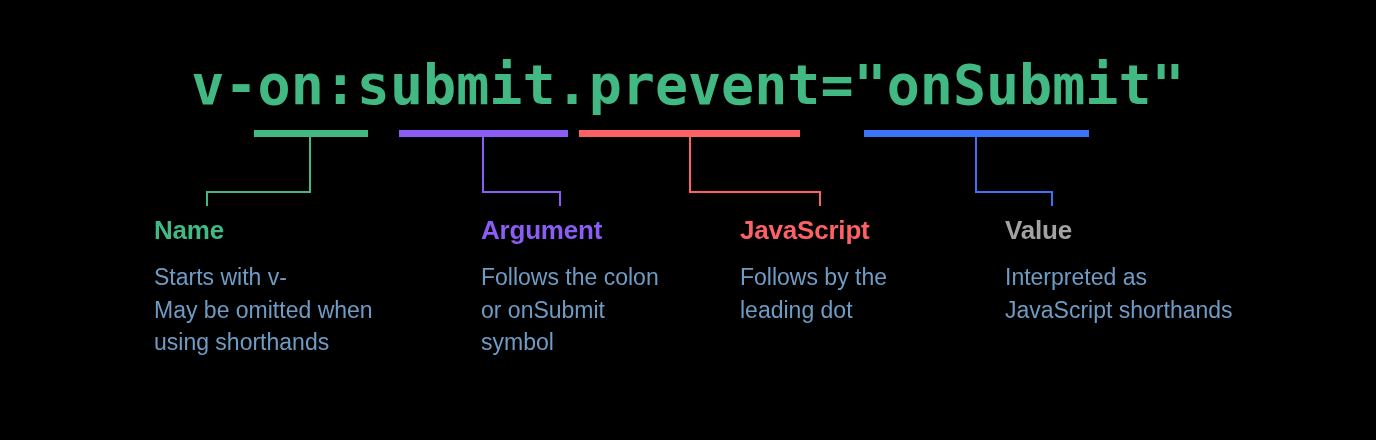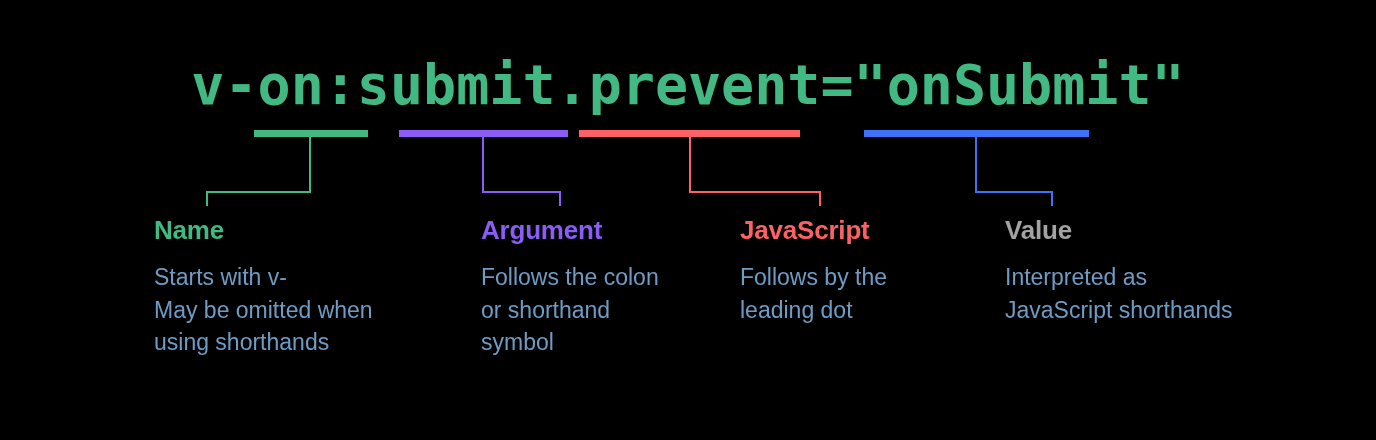--- a/index.html
+++ b/index.html
@@ -108,21 +108,21 @@
   <div class="col" id="col-name">
     <div class="col-title">Name</div>
     <div class="col-desc">Starts with v-
 May be omitted when
 using shorthands</div>
   </div>
 
   <div class="col" id="col-argument">
     <div class="col-title">Argument</div>
     <div class="col-desc">Follows the colon
-or shorthand
+or onSubmit
 symbol</div>
   </div>
 
   <div class="col" id="col-modifiers">
     <div class="col-title">JavaScript</div>
     <div class="col-desc">Follows by the
 leading dot</div>
   </div>
 
   <div class="col" id="col-value">

